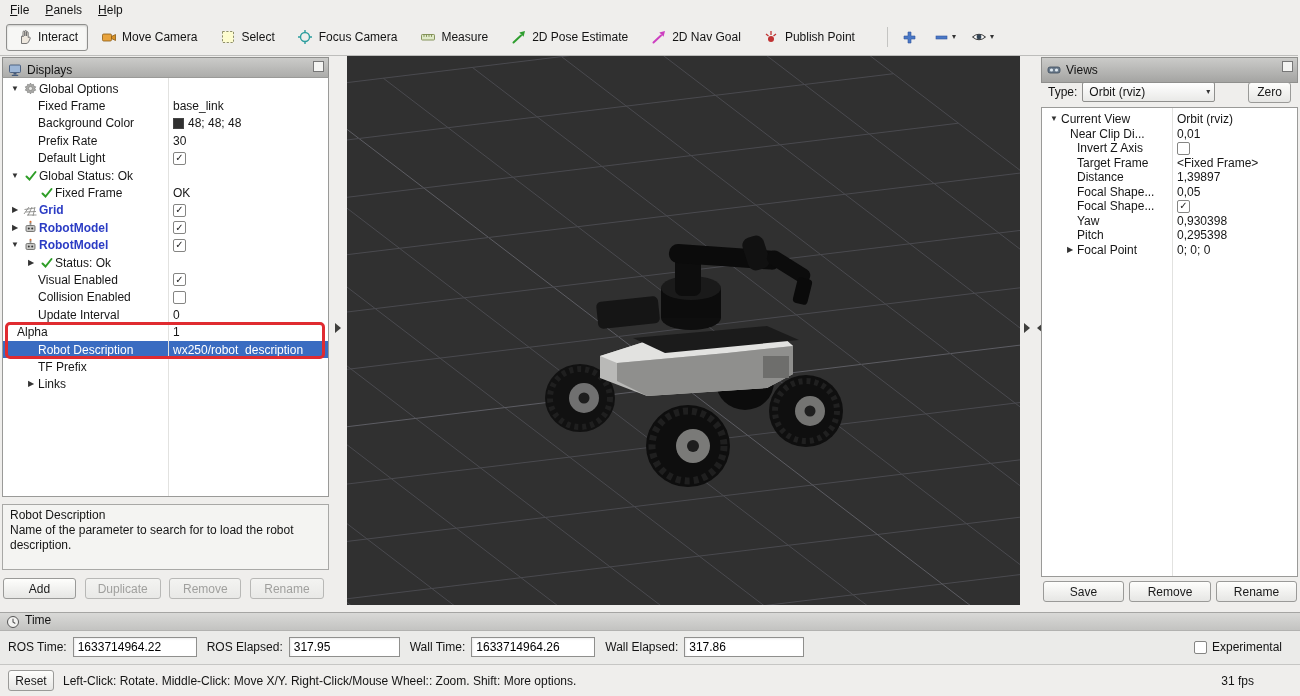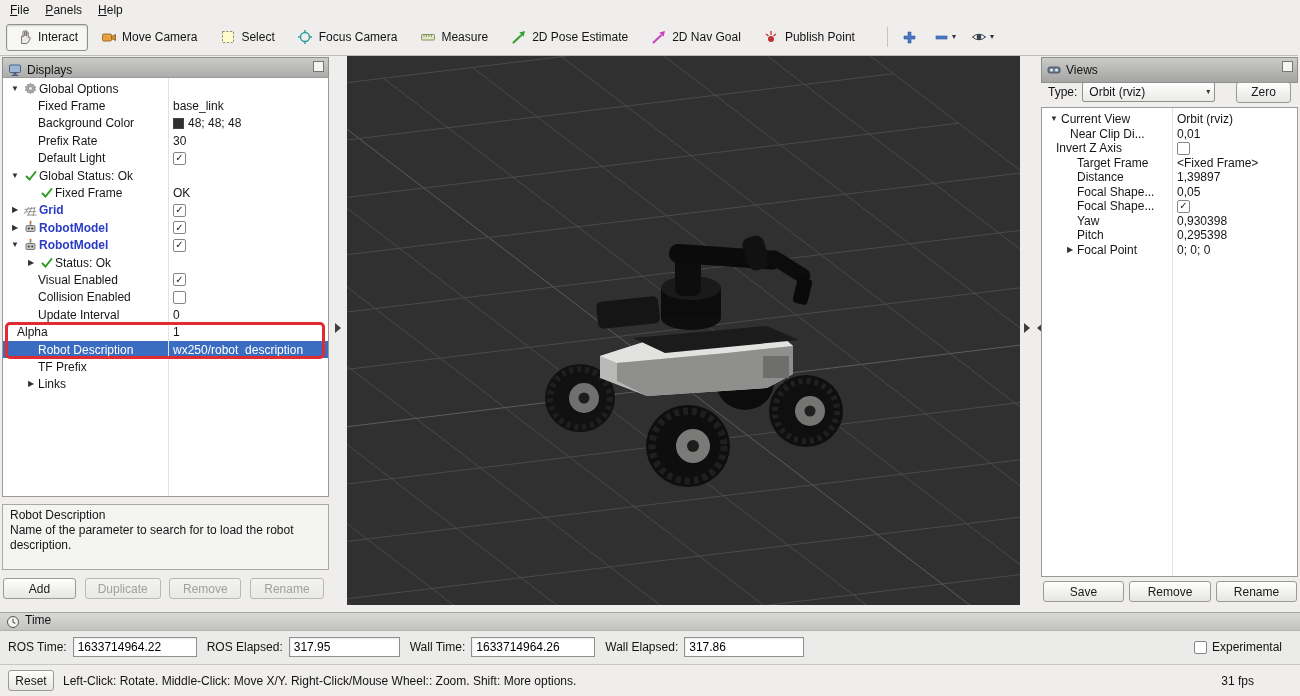--- a/index.html
+++ b/index.html
@@ -64,21 +64,21 @@
   .split-arrow{position:absolute;width:0;height:0;border-top:5px solid transparent;border-bottom:5px solid transparent}
   .sa-left{left:335px;top:323px;border-left:6px solid #3f3f3d}
   .sa-right1{left:1024px;top:323px;border-left:6px solid #3f3f3d}
   .sa-right2{left:1037px;top:323px;border-right:6px solid #3f3f3d}
 
   
   .views-panel{position:absolute;left:1040px;top:57px;width:259px;height:555px}
   .type-row{position:absolute;left:0;right:0;top:24px;height:22px;display:flex;align-items:center;gap:5px;padding:0 8px}
   .combo{display:flex;align-items:center;justify-content:space-between;width:133px;height:20px;
          padding:0 4px 0 6px;border:1px solid #8f8f8d;border-radius:2px;background:linear-gradient(#ffffff,#e9e9e7)}
-  .zero{width:55px;margin-left:auto}
+  .zero{width:43px;margin-left:auto}
   .vtree{position:absolute;left:1px;right:1px;top:50px;height:470px;background:#fff;
          border:1px solid #9a9a98;overflow:hidden;padding-top:4px}
   .vbuttons{position:absolute;left:3px;right:2px;top:524px;height:22px;display:flex;justify-content:space-between}
 
   
   .time-panel{position:absolute;left:0;top:612px;width:1300px;height:52px;background:#ebebe9}
   .time-header{height:19px;background:linear-gradient(#d9d9d7,#c3c3c1);border-top:1px solid #a5a5a3;
                border-bottom:1px solid #b2b2b0;display:flex;gap:5px;padding:0 6px}
   .time-fields{display:flex;align-items:center;height:32px;padding:0 8px}
   .tf-label{margin:0 6px 0 10px;white-space:nowrap}
@@ -531,21 +531,21 @@
       <div class="trow" style="height: 14.5px;">
         <div class="tcell tname" style="width: 130px; padding-left: 14px;">
           <span class="arrow"></span>
           <span class="nm">Near Clip Di...</span>
         </div>
         <div class="tcell tval">
           <span>0,01</span>
         </div>
       </div>
       <div class="trow" style="height: 14.5px;">
-        <div class="tcell tname" style="width: 130px; ">
+        <div class="tcell tname" style="width: 130px; padding-left: 21px;">
           <span class="arrow"></span>
           <span class="nm">Invert Z Axis</span>
         </div>
         <div class="tcell tval">
           <span class="cb"></span>
         </div>
       </div>
       <div class="trow" style="height: 14.5px;">
         <div class="tcell tname" style="width: 130px; padding-left: 21px;">
           <span class="arrow"></span>

